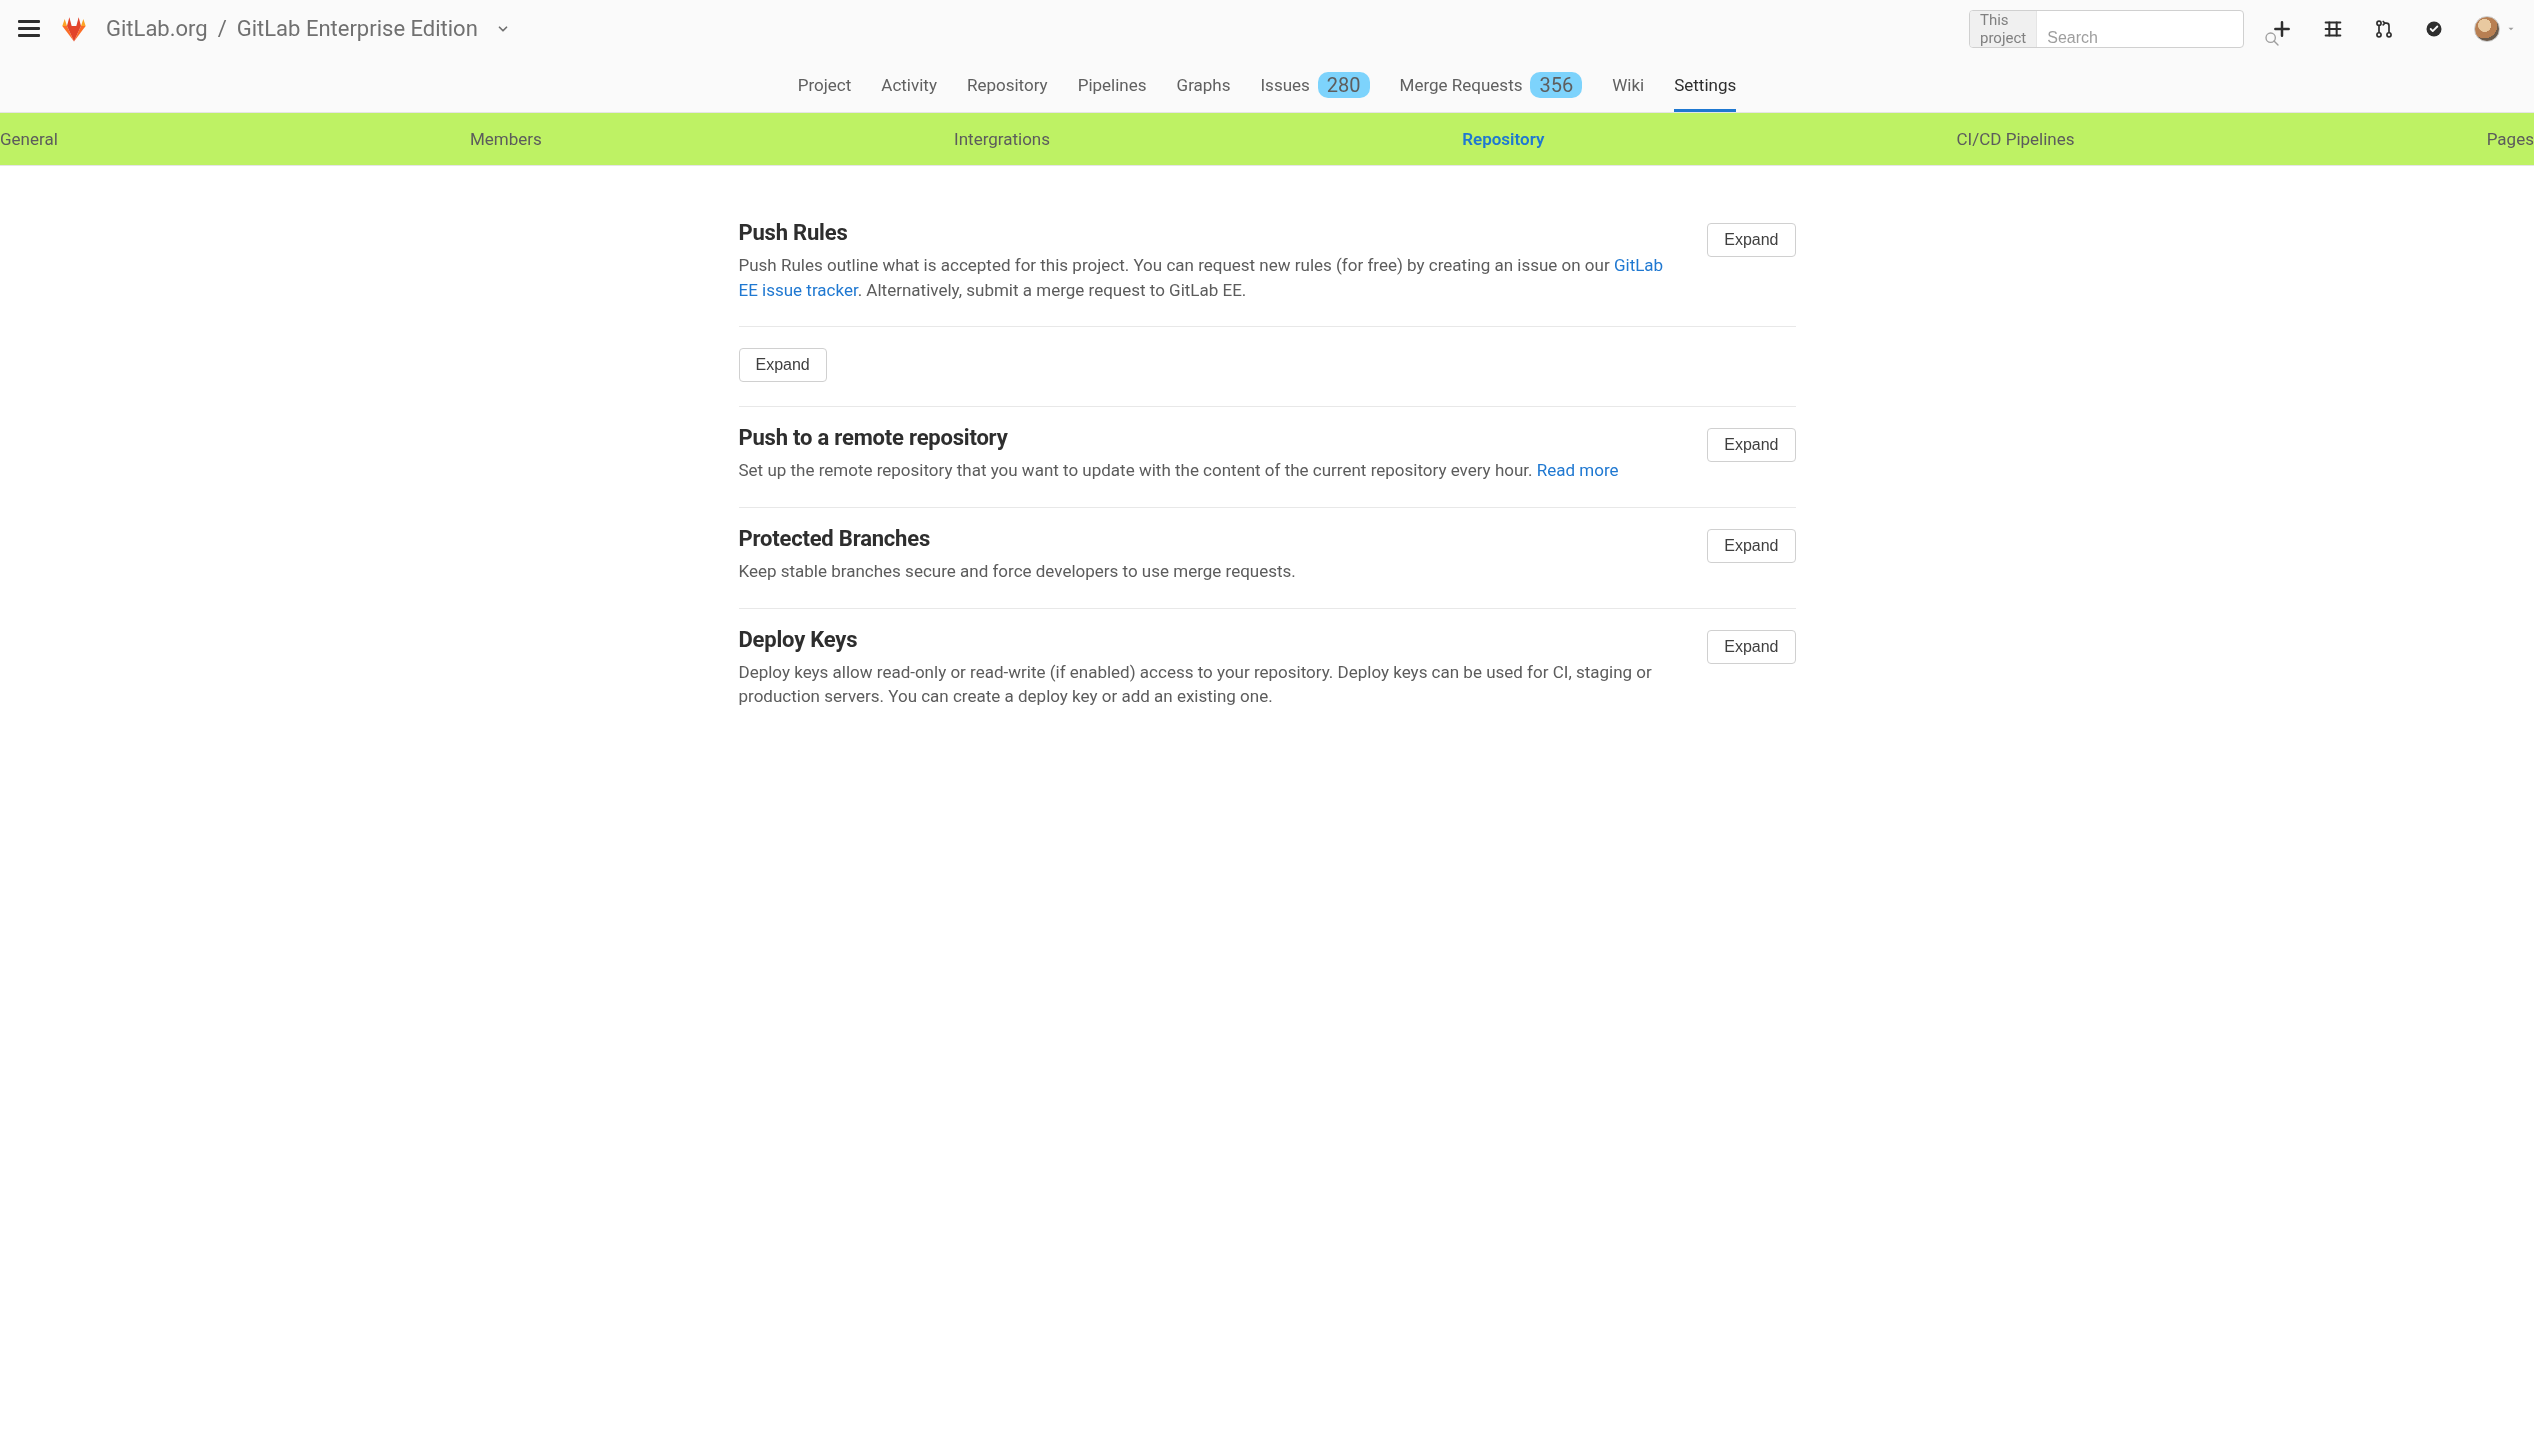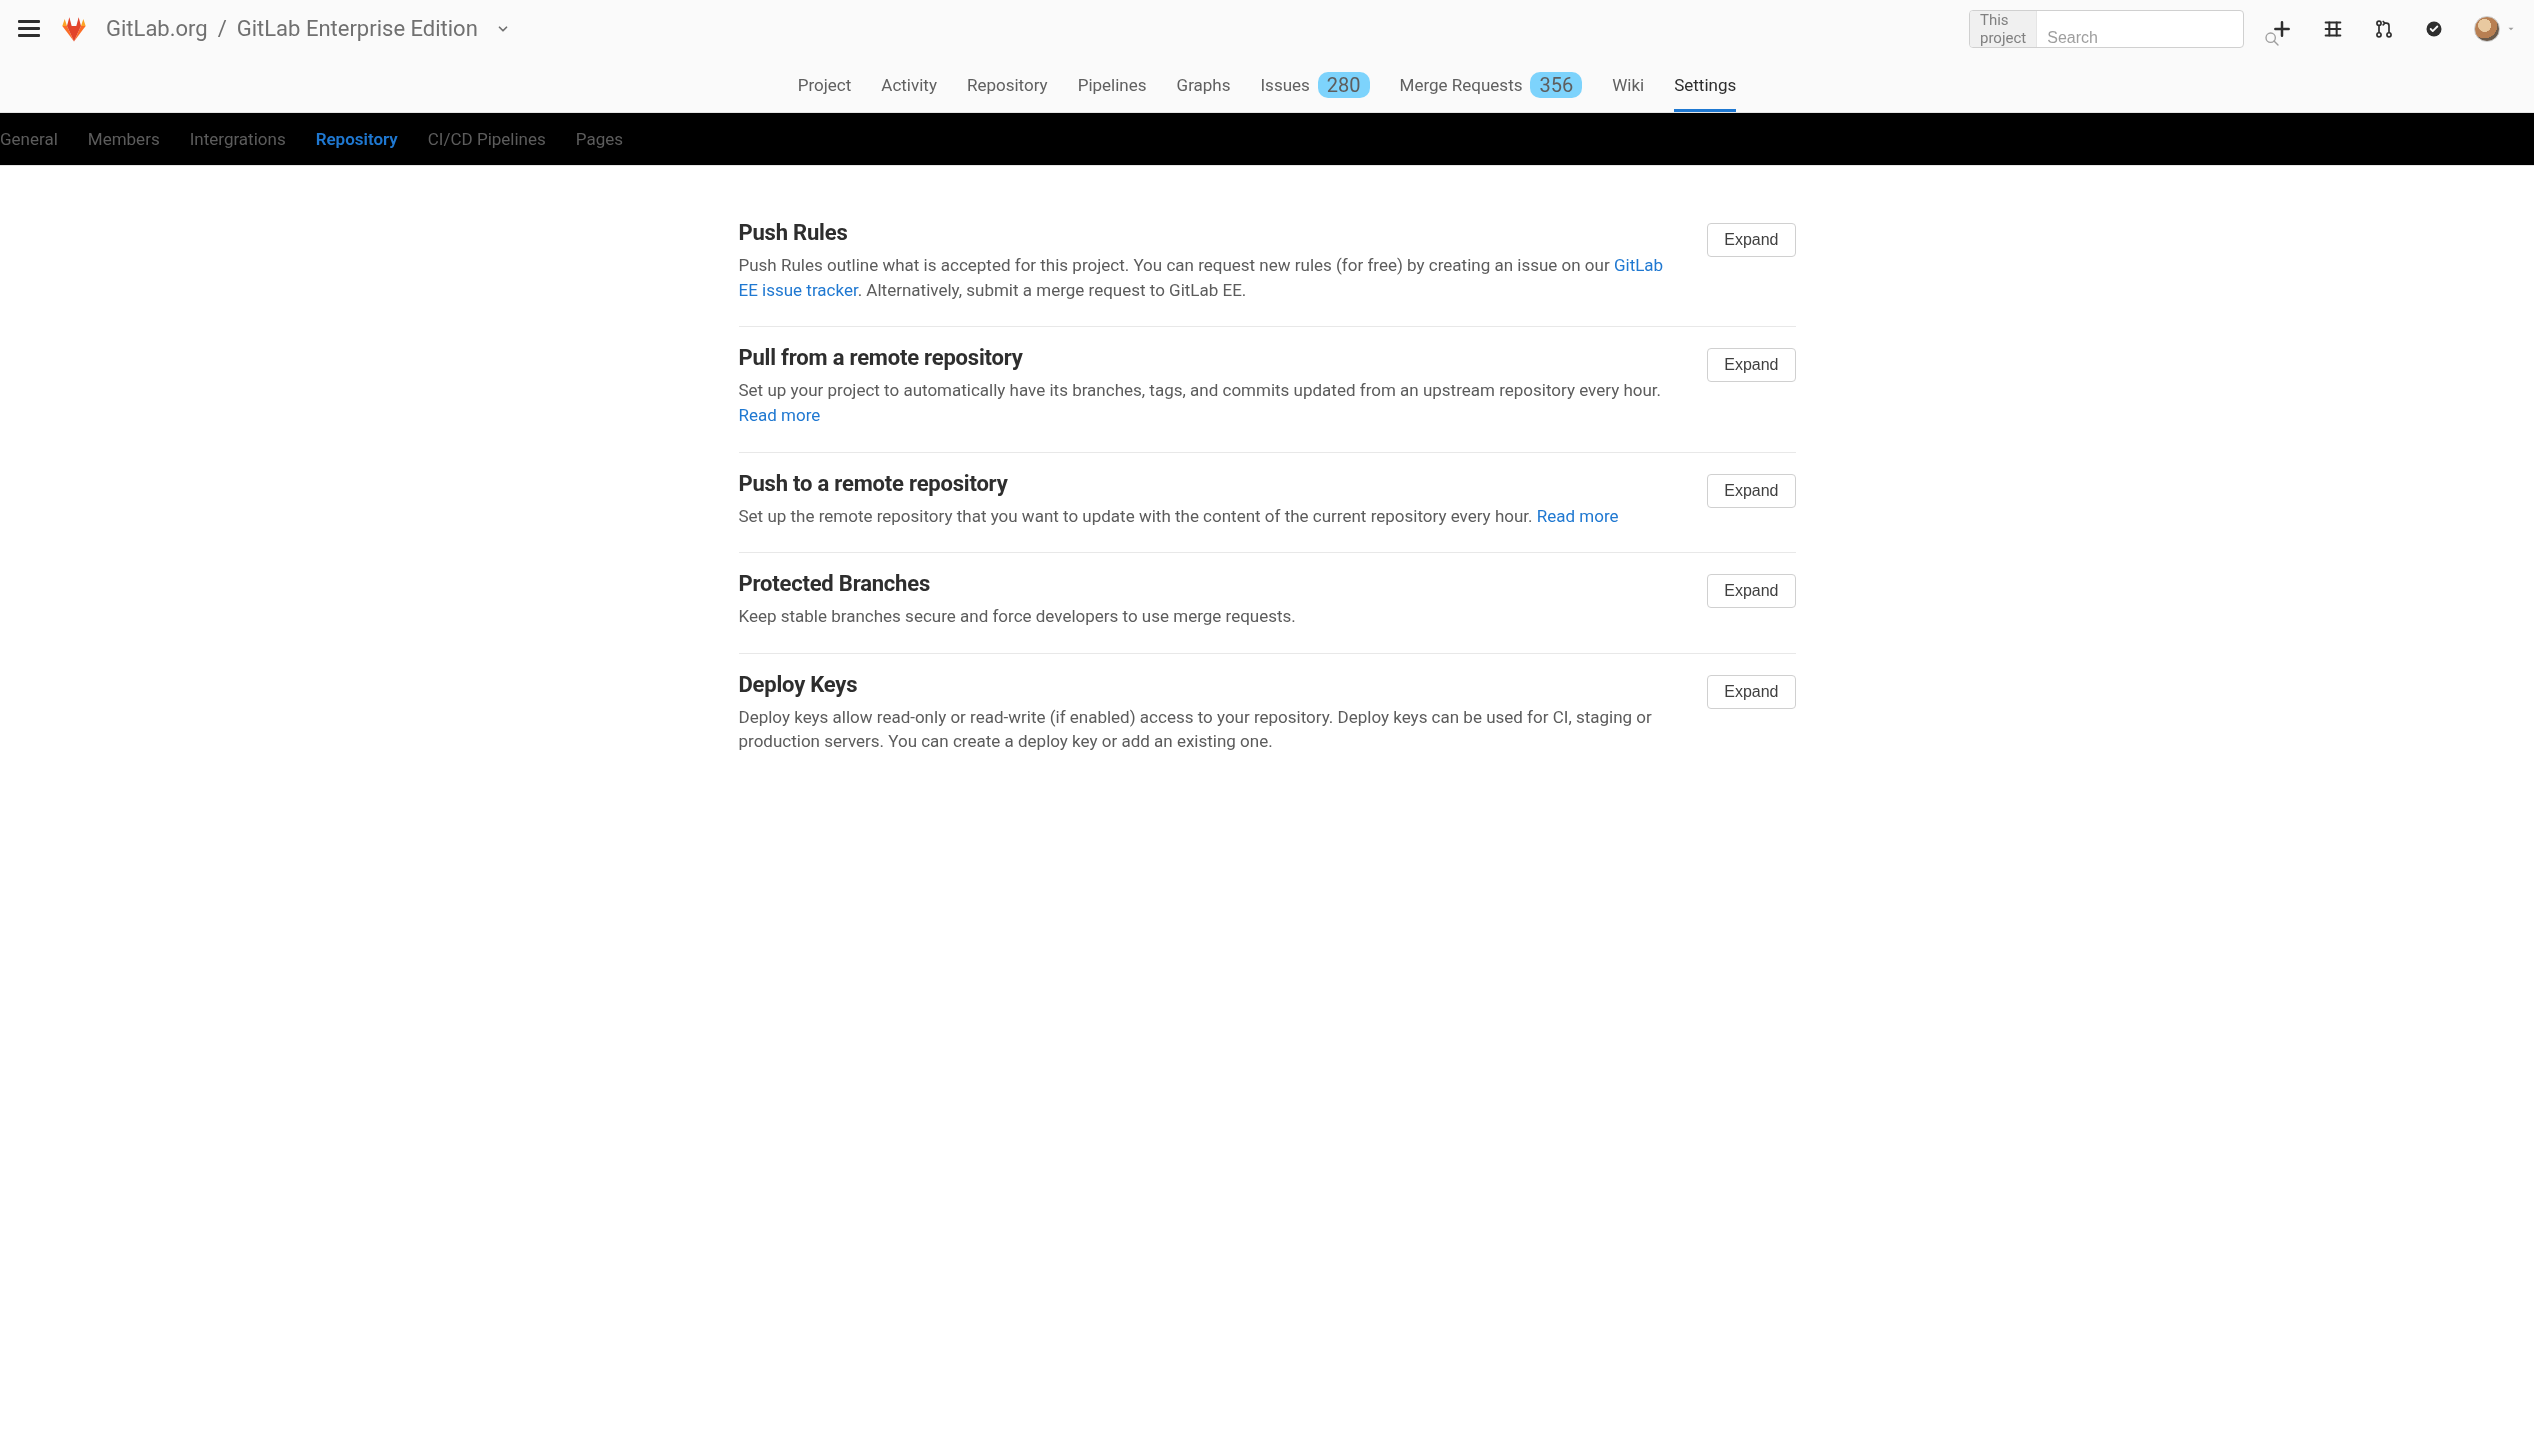--- a/index.html
+++ b/index.html
@@ -95,25 +95,25 @@
   .nav-item.active { color:#2e2e2e; font-weight:400; border-bottom-color:#1f78d1;}
   .badge {
     background:#7dd3fc; color:#5e5e5e;
     border-radius: 10px;
     padding: 1px 9px;
     font-size: 20px;
     font-weight: 400;
   }
 
   .subnav-row {
-    background:#000000;
+    background:#bef264;
     border-bottom:1px solid #e5e5e5;
-    display:flex; justify-content:flex-start; align-items:center;
+    display:flex; justify-content:space-between; align-items:center;
     height: 53px;
-    gap: 30px;
+    gap: 17px;
   }
   .subnav-item {
     color:#5c5c5c; font-size:17px; cursor:pointer;
   }
   .subnav-item.active { color:#1f78d1; font-weight:600;}
 
   .content {
     max-width: 1081px;
     margin: 36px auto 0;
     padding: 0 12px 59px;
@@ -278,26 +278,20 @@
     <div class="section-text">
       <div class="section-title">Push Rules</div>
       <div class="section-desc">
         <span>Push Rules outline what is accepted for this project. You can request new rules (for free) by creating an issue on our </span><a href="#">GitLab EE issue tracker</a><span>. Alternatively, submit a merge request to GitLab EE.</span>
       </div>
     </div>
     <button class="expand-btn">Expand</button>
   </div>
 
   <div class="section">
-    <div class="section-text">
-      <div class="section-title">Pull from a remote repository</div>
-      <div class="section-desc">
-        <span>Set up your project to automatically have its branches, tags, and commits updated from an upstream repository every hour. </span><a href="#">Read more</a>
-      </div>
-    </div>
     <button class="expand-btn">Expand</button>
   </div>
 
   <div class="section">
     <div class="section-text">
       <div class="section-title">Push to a remote repository</div>
       <div class="section-desc">
         <span>Set up the remote repository that you want to update with the content of the current repository every hour. </span><a href="#">Read more</a>
       </div>
     </div>

